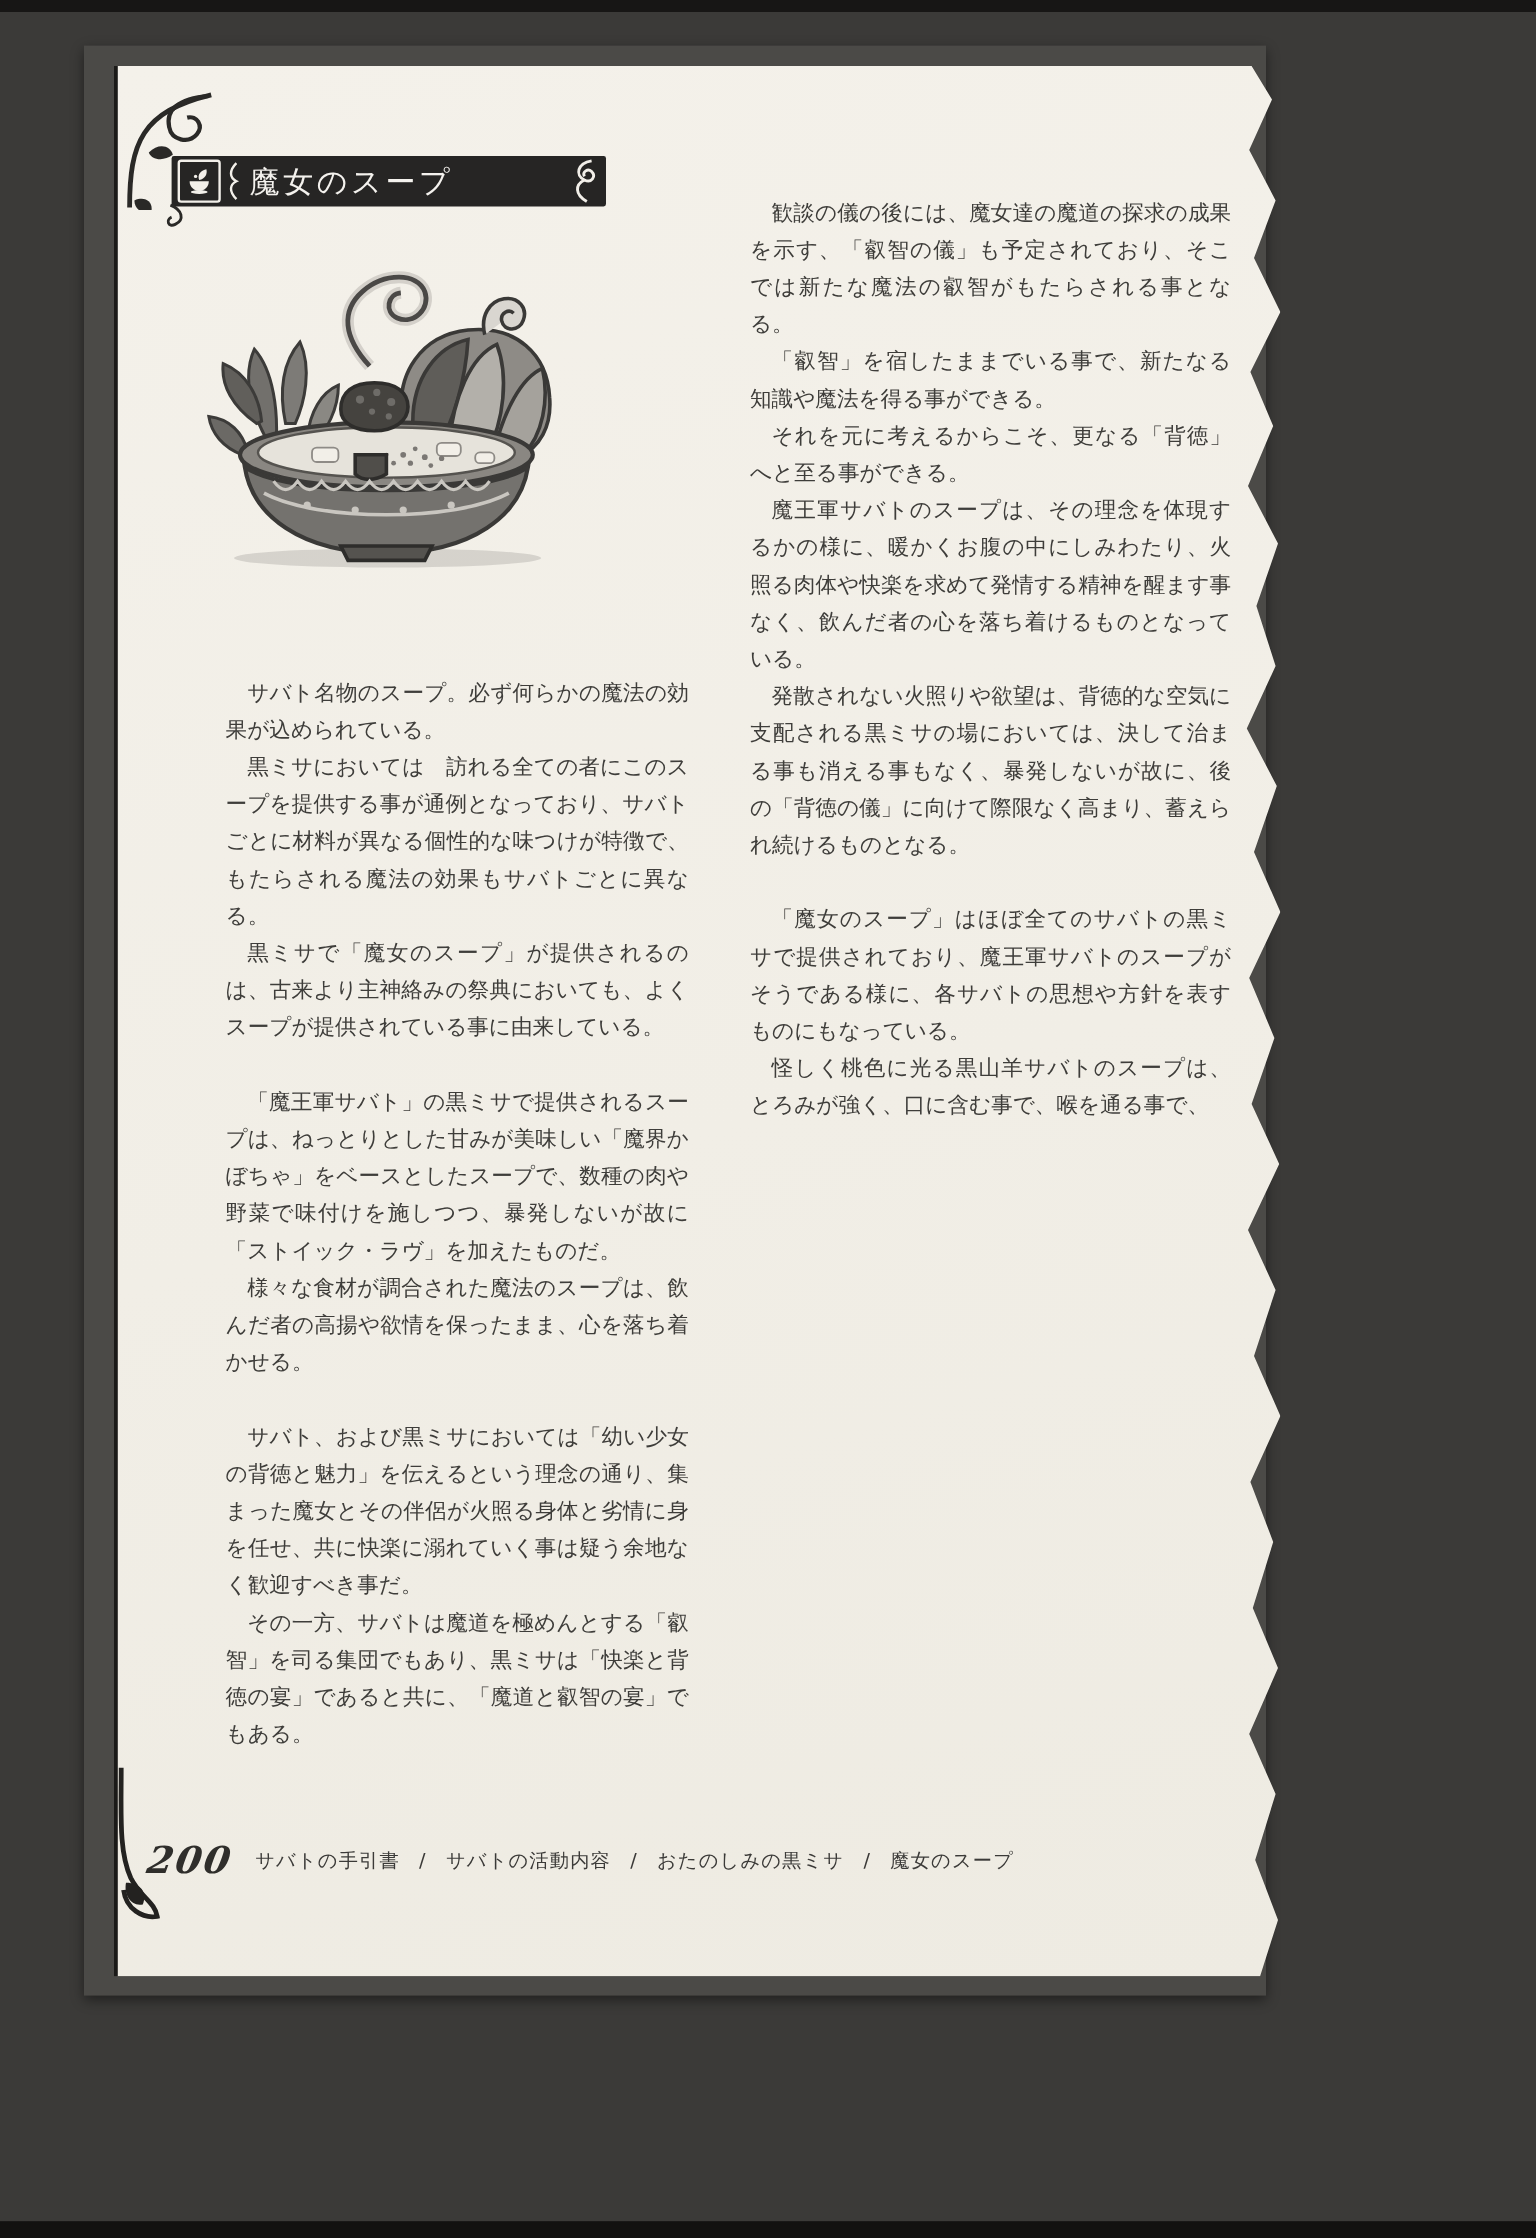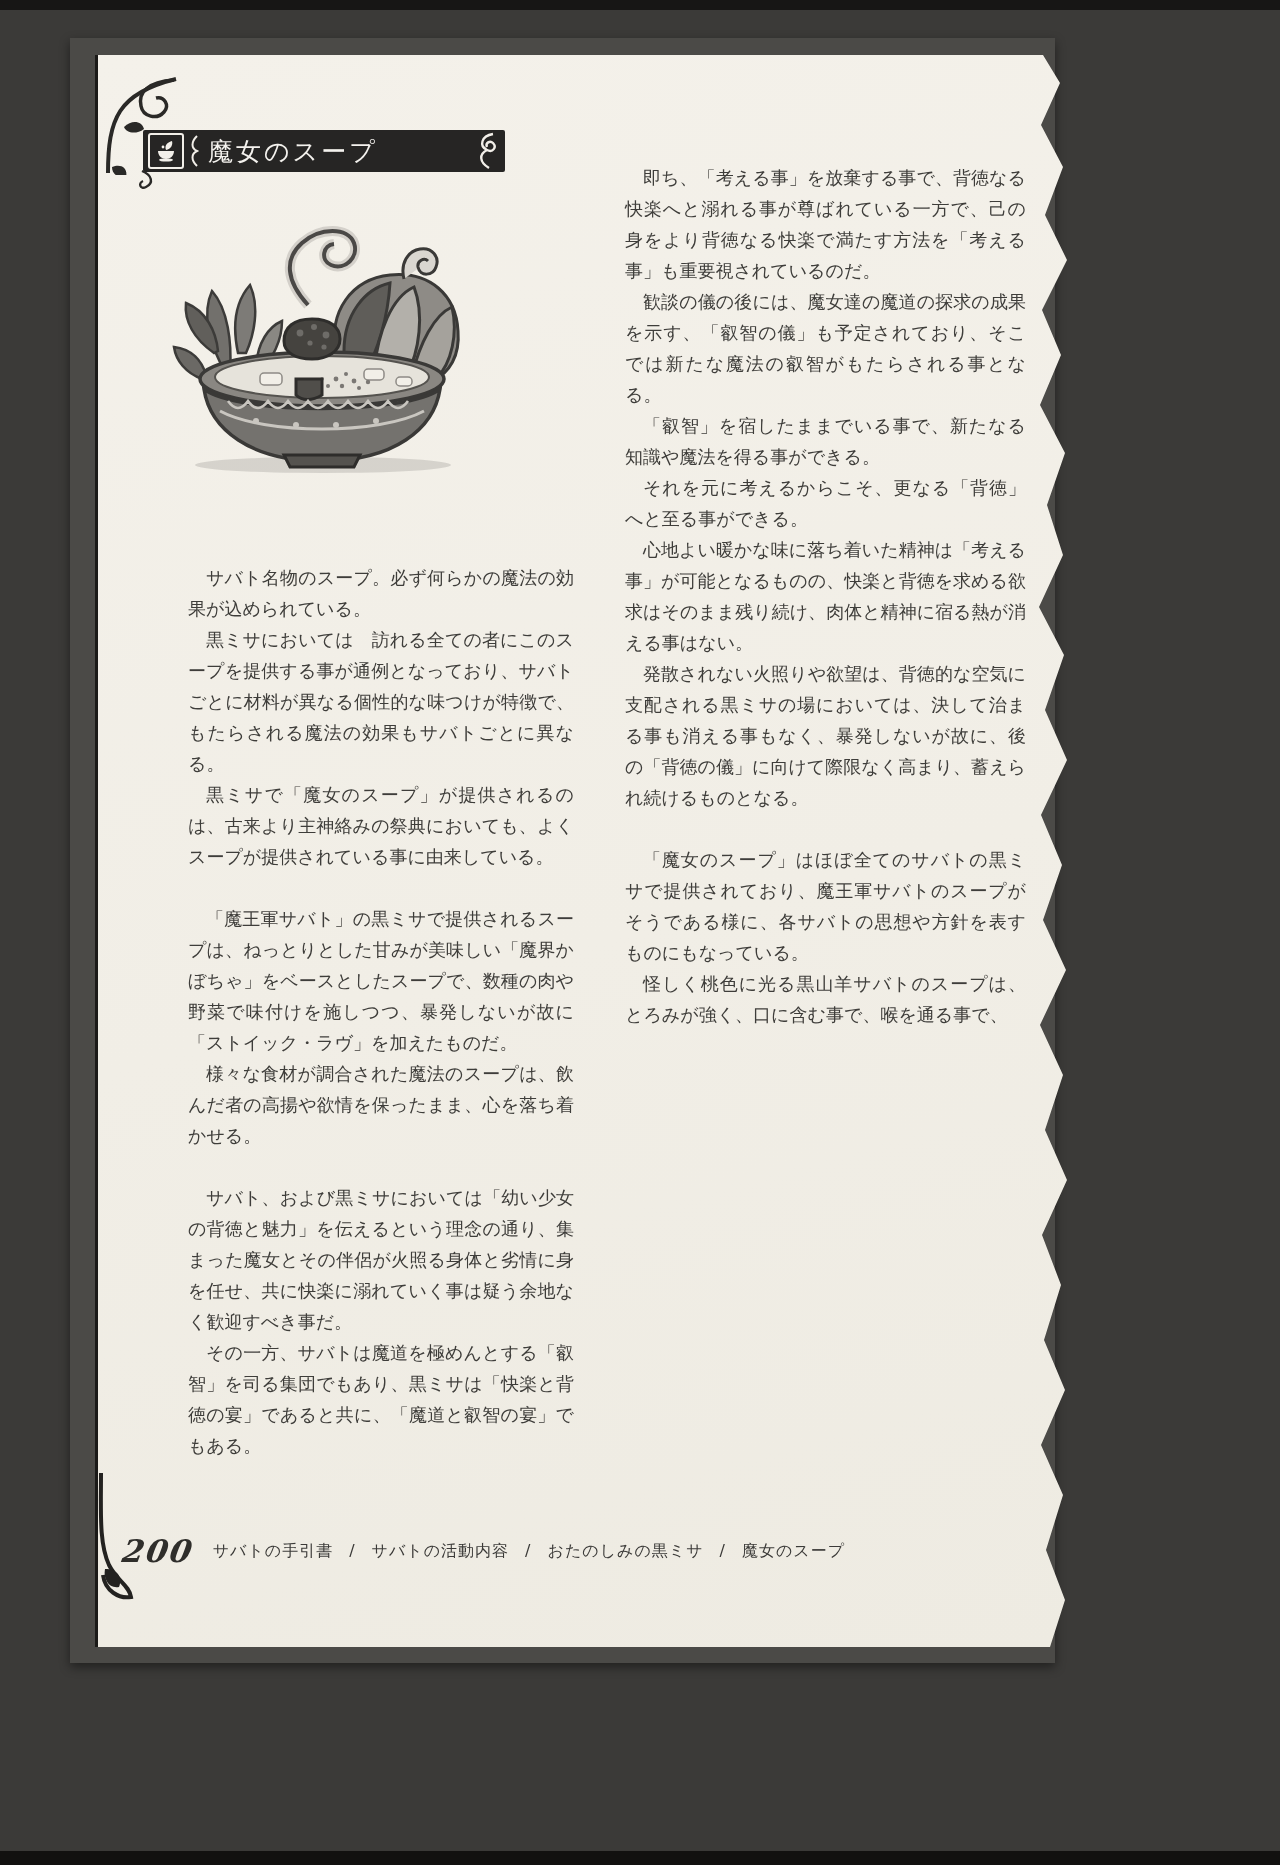--- a/index.html
+++ b/index.html
@@ -166,25 +166,24 @@
       <p class="para">黒ミサにおいては　訪れる全ての者にこのスープを提供する事が通例となっており、サバトごとに材料が異なる個性的な味つけが特徴で、もたらされる魔法の効果もサバトごとに異なる。</p>
       <p class="para">黒ミサで「魔女のスープ」が提供されるのは、古来より主神絡みの祭典においても、よくスープが提供されている事に由来している。</p>
       <div class="sec-gap"></div>
       <p class="para">「魔王軍サバト」の黒ミサで提供されるスープは、ねっとりとした甘みが美味しい「魔界かぼちゃ」をベースとしたスープで、数種の肉や野菜で味付けを施しつつ、暴発しないが故に「ストイック・ラヴ」を加えたものだ。</p>
       <p class="para">様々な食材が調合された魔法のスープは、飲んだ者の高揚や欲情を保ったまま、心を落ち着かせる。</p>
       <div class="sec-gap"></div>
       <p class="para">サバト、および黒ミサにおいては「幼い少女の背徳と魅力」を伝えるという理念の通り、集まった魔女とその伴侶が火照る身体と劣情に身を任せ、共に快楽に溺れていく事は疑う余地なく歓迎すべき事だ。</p>
       <p class="para">その一方、サバトは魔道を極めんとする「叡智」を司る集団でもあり、黒ミサは「快楽と背徳の宴」であると共に、「魔道と叡智の宴」でもある。</p>
     </div>
   <div class="col col-right">
-      <p class="para">即ち、「考える事」を放棄する事で、背徳なる快楽へと溺れる事が尊ばれている一方で、己の身をより背徳なる快楽で満たす方法を「考える事」も重要視されているのだ。</p>
       <p class="para">歓談の儀の後には、魔女達の魔道の探求の成果を示す、「叡智の儀」も予定されており、そこでは新たな魔法の叡智がもたらされる事となる。</p>
       <p class="para">「叡智」を宿したままでいる事で、新たなる知識や魔法を得る事ができる。</p>
       <p class="para">それを元に考えるからこそ、更なる「背徳」へと至る事ができる。</p>
-      <p class="para">心地よい暖かな味に落ち着いた精神は「考える事」が可能となるものの、快楽と背徳を求める欲求はそのまま残り続け、肉体と精神に宿る熱が消える事はない。</p>
+      <p class="para">魔王軍サバトのスープは、その理念を体現するかの様に、暖かくお腹の中にしみわたり、火照る肉体や快楽を求めて発情する精神を醒ます事なく、飲んだ者の心を落ち着けるものとなっている。</p>
       <p class="para">発散されない火照りや欲望は、背徳的な空気に支配される黒ミサの場においては、決して治まる事も消える事もなく、暴発しないが故に、後の「背徳の儀」に向けて際限なく高まり、蓄えられ続けるものとなる。</p>
       <div class="sec-gap"></div>
       <p class="para">「魔女のスープ」はほぼ全てのサバトの黒ミサで提供されており、魔王軍サバトのスープがそうである様に、各サバトの思想や方針を表すものにもなっている。</p>
       <p class="para">怪しく桃色に光る黒山羊サバトのスープは、とろみが強く、口に含む事で、喉を通る事で、</p>
     </div>
 
   <svg class="bottom-ornament" viewBox="0 0 40 130">
     <path d="M6,0 C6,40 4,70 14,92 C22,108 34,112 36,124 C24,126 10,118 8,102" fill="none" stroke="#232220" stroke-width="4"></path>
     <path d="M10,96 c12,0 18,8 14,18 c-10,2 -16,-8 -14,-18 z" fill="#232220"></path>
   </svg>

